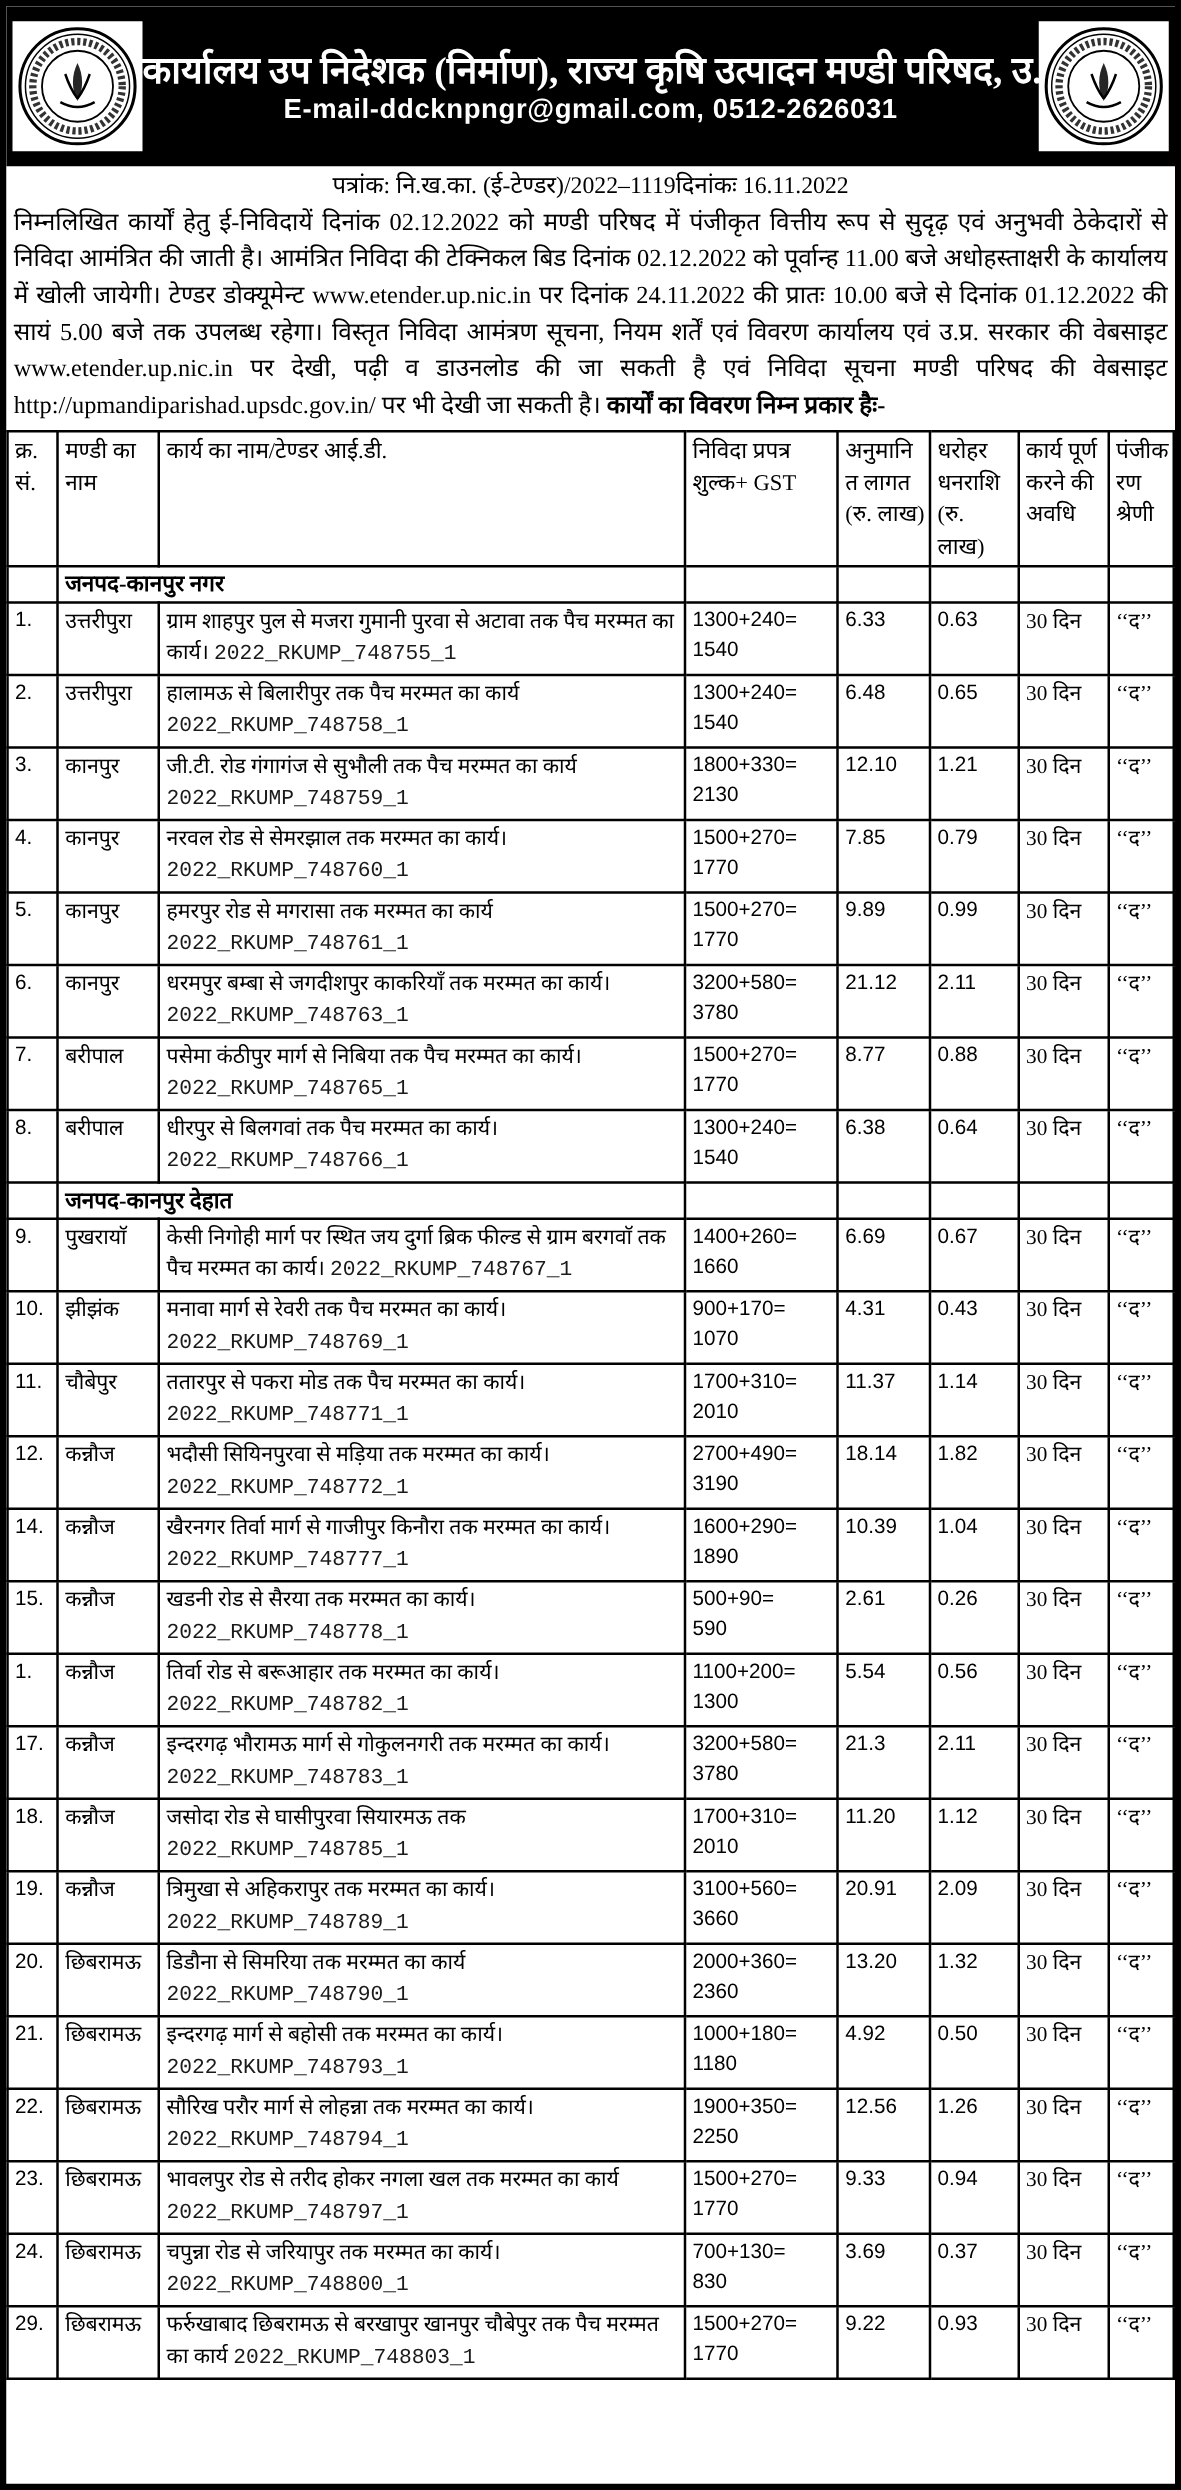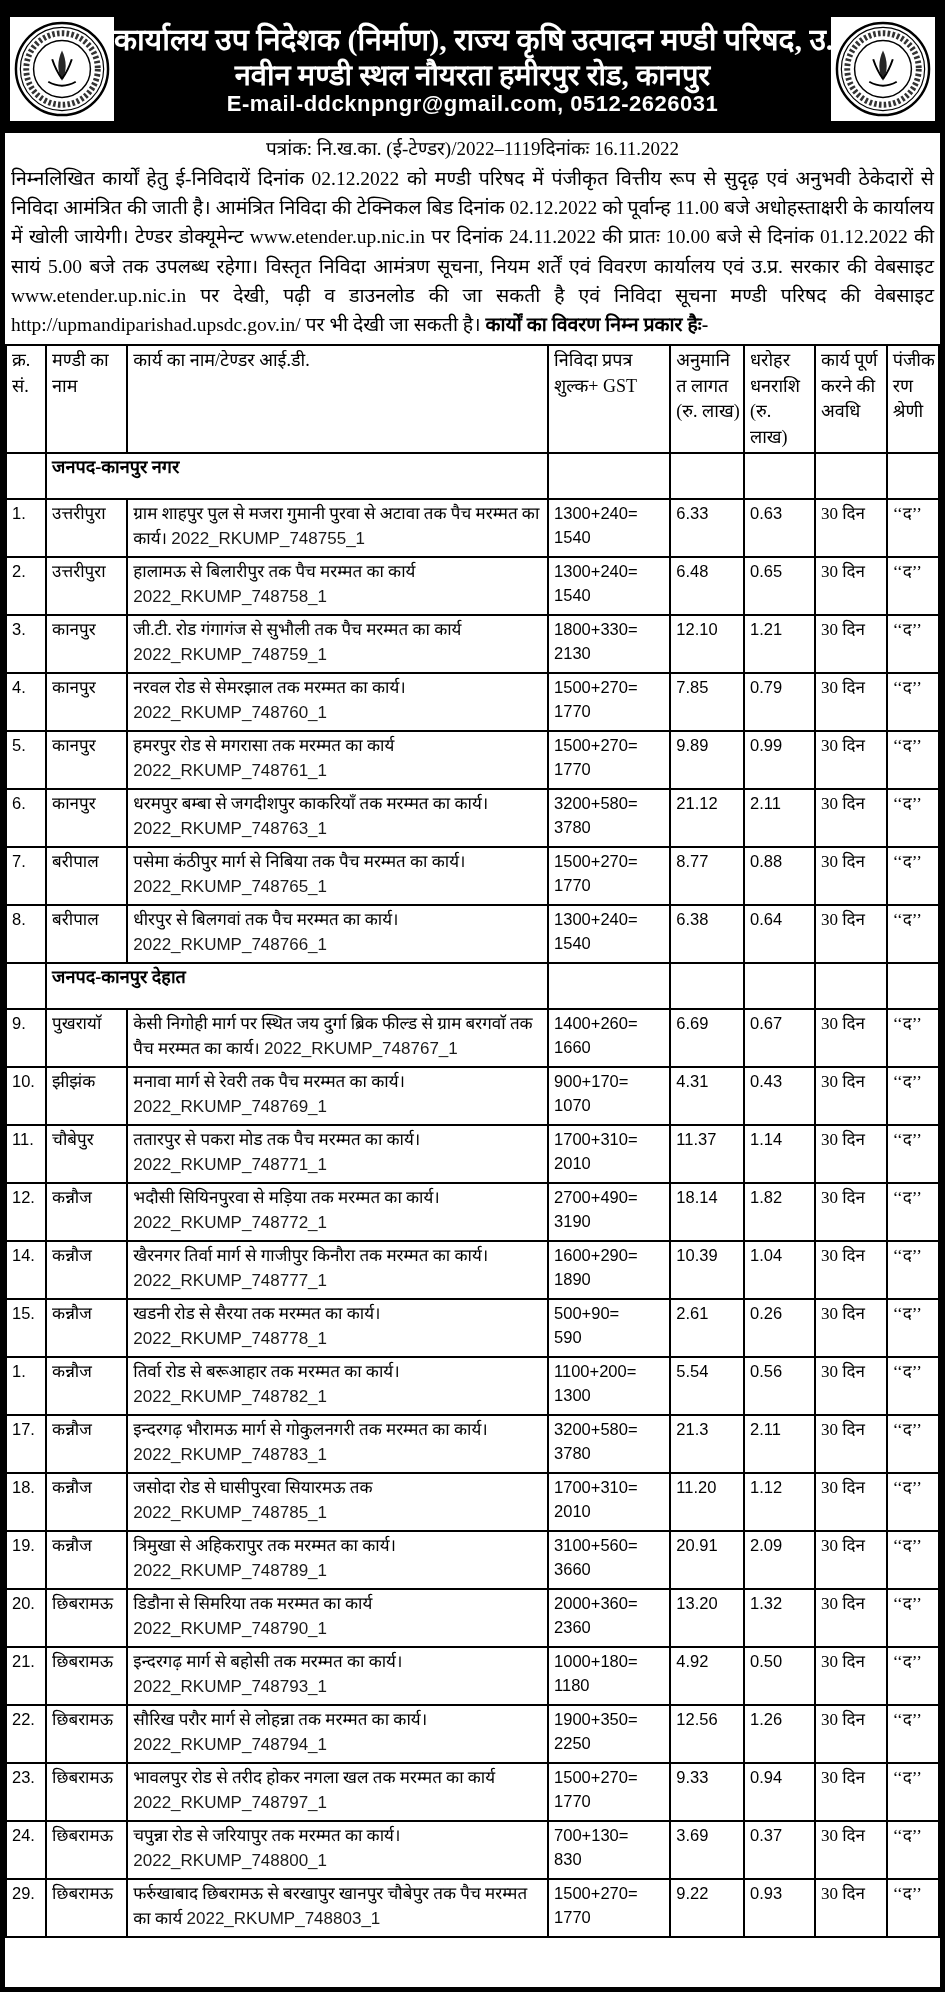--- a/index.html
+++ b/index.html
@@ -29,23 +29,23 @@
   table{width:100%;border-collapse:collapse;table-layout:fixed;}
   col.c-sn{width:4.3%;} col.c-mandi{width:8.7%;} col.c-work{width:45.1%;}
   col.c-fee{width:13.1%;} col.c-cost{width:7.9%;} col.c-emd{width:7.6%;}
   col.c-period{width:7.7%;} col.c-cat{width:5.6%;}
   th,td{border:2px solid #000;vertical-align:top;text-align:left;
     padding:2px 3px 2px 5px;font-size:17px;line-height:1.42;font-weight:normal;
     overflow:hidden;word-wrap:break-word;}
   thead th{font-size:18px;height:96px;}
   tbody td{min-height:50px;}
   tr.work-row td{height:52px;}
-  tr.section-row td{height:26px;padding-top:1px;padding-bottom:17px;}
+  tr.section-row td{height:26px;padding-top:1px;padding-bottom:0;}
   .section-label{font-weight:bold;font-size:18px;}
-  .tid{font-family:Liberation Sans, sans-serif;font-size:17px;color:#1a1a1a;}
+  .tid{font-family:Liberation Mono, monospace;font-size:17px;color:#1a1a1a;}
   .fee-cell div{white-space:nowrap;font-family:"Liberation Sans","DejaVu Sans",sans-serif;font-size:16.5px;}
   .num-cell{font-family:"Liberation Sans","DejaVu Sans",sans-serif;font-size:16.5px;}
 </style>
 </head>
 <body>
 
 <div class="page">
 
   <div class="band">
     <div class="seal-box">
@@ -54,21 +54,20 @@
         <circle cx="50" cy="50" r="42.5" fill="none" stroke="#000" stroke-width="1.2"></circle>
         <circle cx="50" cy="50" r="36.5" fill="none" stroke="#000" stroke-width="6" stroke-dasharray="2.6 2.3" opacity="0.8"></circle>
         <circle cx="50" cy="50" r="29" fill="none" stroke="#000" stroke-width="1.5"></circle>
         <path d="M50 31 C45 41 45 53 50 62 C55 53 55 41 50 31 Z" fill="#000" opacity="0.85"></path>
         <path d="M40 40 Q44 52 50 60 M60 40 Q56 52 50 60" fill="none" stroke="#000" stroke-width="2"></path>
         <path d="M36 63 Q50 71 64 63" fill="none" stroke="#000" stroke-width="2"></path>
       </svg>
     </div>
     <div class="band-text">
       <div class="band-l1">कार्यालय उप निदेशक (निर्माण), राज्य कृषि उत्पादन मण्डी परिषद, उ.प्र.</div>
-      <div class="band-l2">नवीन मण्डी स्थल नौयरता हमीरपुर रोड, कानपुर</div>
       <div class="band-l3">E-mail-ddcknpngr@gmail.com, 0512-2626031</div>
     </div>
     <div class="seal-box">
       <svg width="98" height="98" viewBox="0 0 100 100">
         <circle cx="50" cy="50" r="47" fill="none" stroke="#000" stroke-width="2.5"></circle>
         <circle cx="50" cy="50" r="42.5" fill="none" stroke="#000" stroke-width="1.2"></circle>
         <circle cx="50" cy="50" r="36.5" fill="none" stroke="#000" stroke-width="6" stroke-dasharray="2.6 2.3" opacity="0.8"></circle>
         <circle cx="50" cy="50" r="29" fill="none" stroke="#000" stroke-width="1.5"></circle>
         <path d="M50 31 C45 41 45 53 50 62 C55 53 55 41 50 31 Z" fill="#000" opacity="0.85"></path>
         <path d="M40 40 Q44 52 50 60 M60 40 Q56 52 50 60" fill="none" stroke="#000" stroke-width="2"></path>

